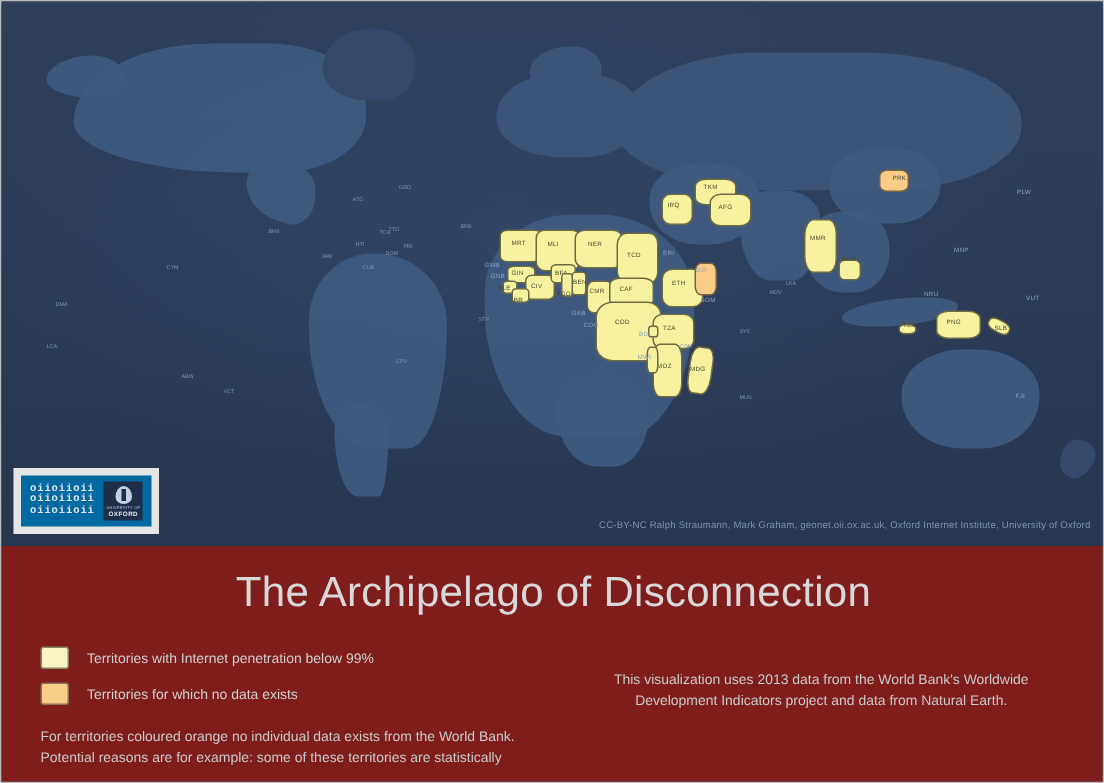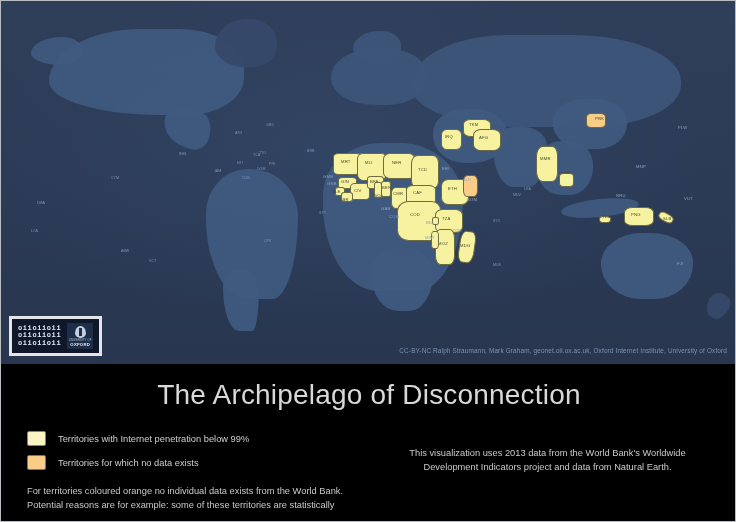--- a/index.html
+++ b/index.html
@@ -40,21 +40,21 @@
   }
   .tiny-label{
     position:absolute;color:#7e93b2;font-size:3.6px;white-space:nowrap;
     font-family:"Liberation Sans",sans-serif;
   }
 
   
   .logo-box{
     position:absolute;left:8px;bottom:8px;
     display:flex;align-items:center;gap:6px;
-    background:#0f172a;border:3px solid #e5e5e5;
+    background:#0369a1;border:5px solid #e5e5e5;
     padding:4px 6px;
   }
   .oii-mark{
     display:flex;flex-direction:column;justify-content:center;
     font-family:"Liberation Mono","DejaVu Sans Mono",monospace;
     font-size:7px;line-height:7.5px;letter-spacing:.6px;
     color:#dfe6f0;font-weight:700;
   }
   .ox-crest{
     width:26px;height:26px;display:flex;flex-direction:column;
@@ -75,21 +75,21 @@
 
   .attrib{
     position:absolute;right:10px;bottom:10px;
     color:#7e93b2;font-size:6.4px;letter-spacing:.15px;
     font-family:"Liberation Sans",sans-serif;
   }
 
   
   .info-panel{
     position:absolute;left:0;top:363px;width:736px;height:158px;
-    background:#000000;
+    background:#7f1d1d;
   }
   .title{
     margin:0;padding-top:15px;
     text-align:center;
     color:#d8d8d8;
     font-size:28px;font-weight:300;letter-spacing:.2px;
     font-family:"Liberation Sans","DejaVu Sans",sans-serif;
   }
   .cols{
     display:flex;

